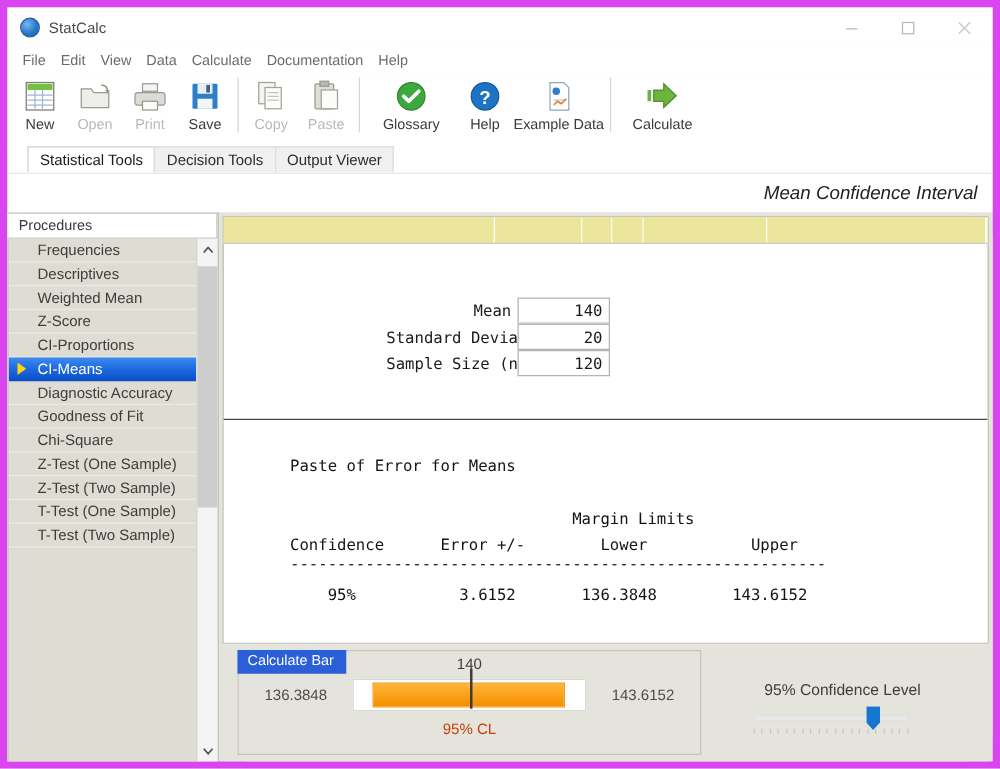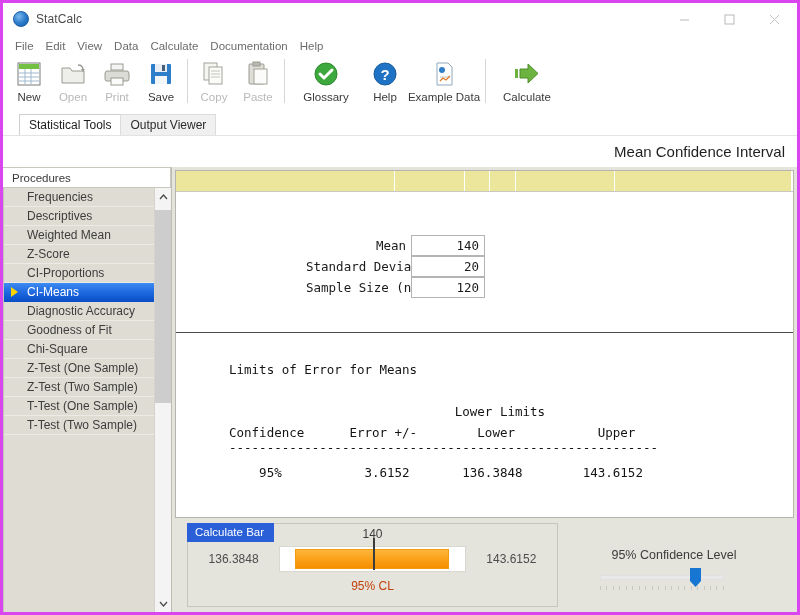--- a/index.html
+++ b/index.html
@@ -6,21 +6,21 @@
   html, body {
     width: 800px; height: 615px;
     font-family: "Liberation Sans", sans-serif;
     background: #ffffff;
     overflow: hidden;
   }
   #app {
     position: relative;
     width: 800px; height: 615px;
     background: #f0f0f0;
-    border: 3px solid #d946ef;
+    border: 6px solid #d946ef;
     display: flex;
     flex-direction: column;
   }
 
   
   .titlebar {
     height: 32px;
     background: #ffffff;
     display: flex;
     align-items: center;
@@ -138,20 +138,21 @@
     border-top: 1px solid #e3e3e3;
     display: flex;
     align-items: center;
     justify-content: flex-end;
     padding-right: 12px;
     flex: 0 0 auto;
   }
   .page-title {
     font-size: 15px;
     color: #1f1f1f;
+    font-style: italic;
   }
 
   
   .body-split {
     flex: 1 1 auto;
     display: flex;
     min-height: 0;
     background: #e4e3dc;
   }
 
@@ -598,20 +599,21 @@
           <rect x="3" y="9" width="3" height="9" fill="#6cb33f"></rect>
           <path d="M8 9 h8 v-5 l10 9.5 l-10 9.5 v-5 h-8 z" fill="#6cb33f" stroke="#4f8f2c"></path>
         </svg>
       </div>
       <div class="tb-label">Calculate</div>
     </div>
   </div>
 
   <div class="tabstrip">
     <div class="tab active">Statistical Tools</div>
+    <div class="tab">Decision Tools</div>
     <div class="tab">Output Viewer</div>
   </div>
 
   <div class="page-header">
     <div class="page-title">Mean Confidence Interval</div>
   </div>
 
   <div class="body-split">
 
     <div class="sidebar">
@@ -699,23 +701,23 @@
             <div class="field-label" style="width:105px">Standard Deviation</div>
             <div class="field-box">20</div>
           </div>
           <div class="field-row" style="top:85px; left:130px;">
             <div class="field-label" style="width:105px">Sample Size (n)</div>
             <div class="field-box">120</div>
           </div>
         </div>
 
         <div class="output-pane">
-          <div class="mono">Limits of Error for Means</div>
+          <div class="mono">Paste of Error for Means</div>
           <div class="mono" style="height:21px">&nbsp;</div>
-          <div class="mono">                              Lower Limits</div>
+          <div class="mono">                              Margin Limits</div>
           <div class="mono">Confidence      Error +/-        Lower           Upper</div>
           <div class="mono" style="line-height:10px">---------------------------------------------------------</div>
           <div class="mono" style="padding-top:9px">    95%           3.6152       136.3848        143.6152</div>
         </div>
 
       </div>
 
       <div class="bottom">
 
         <div class="cbar-group">

